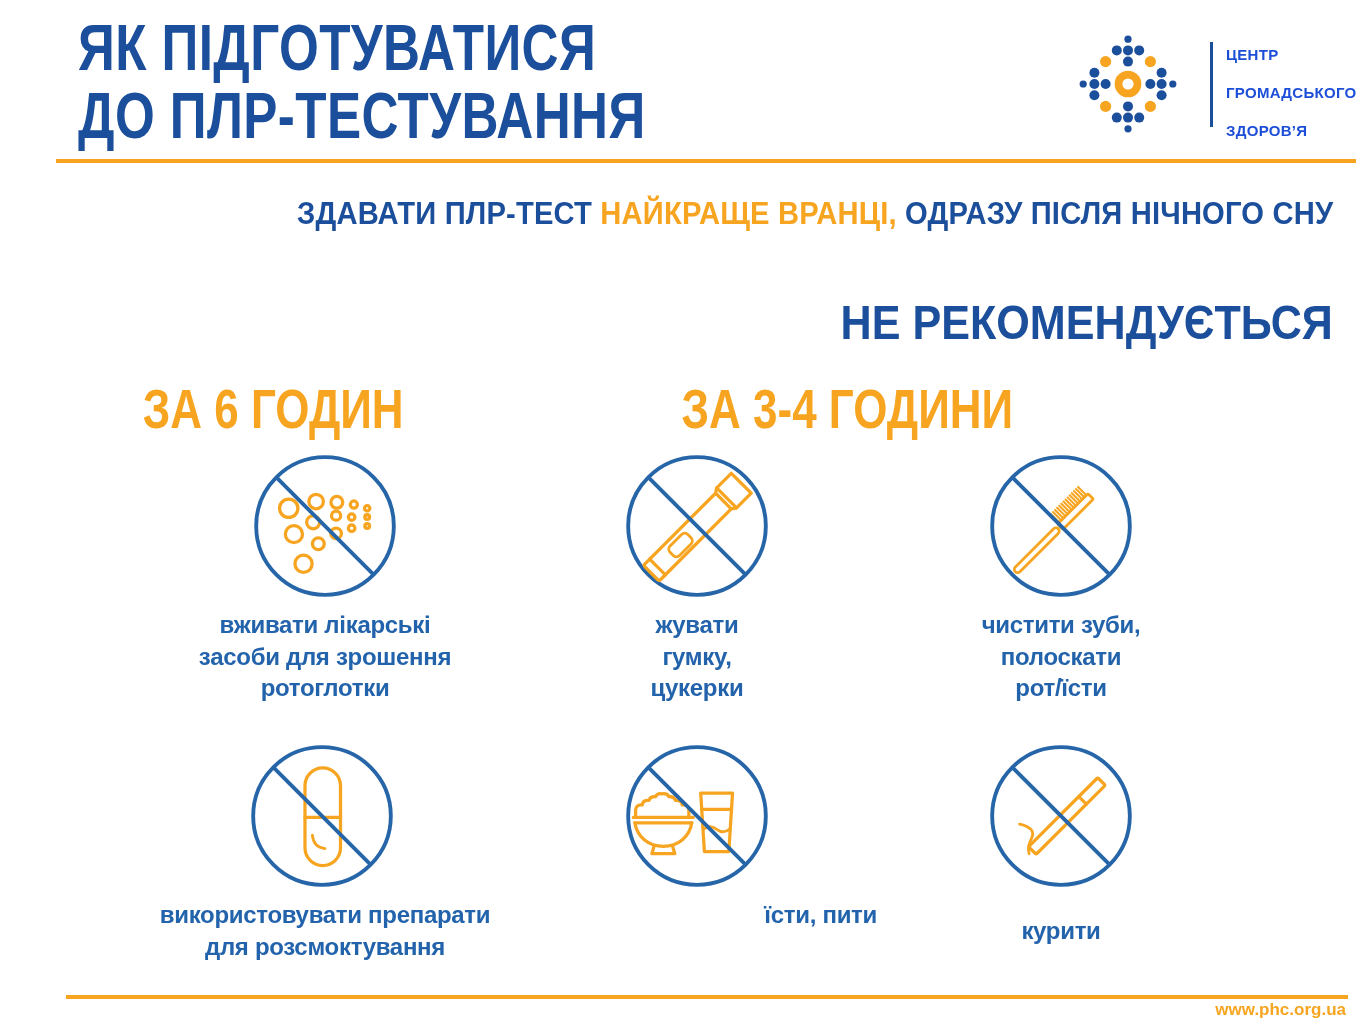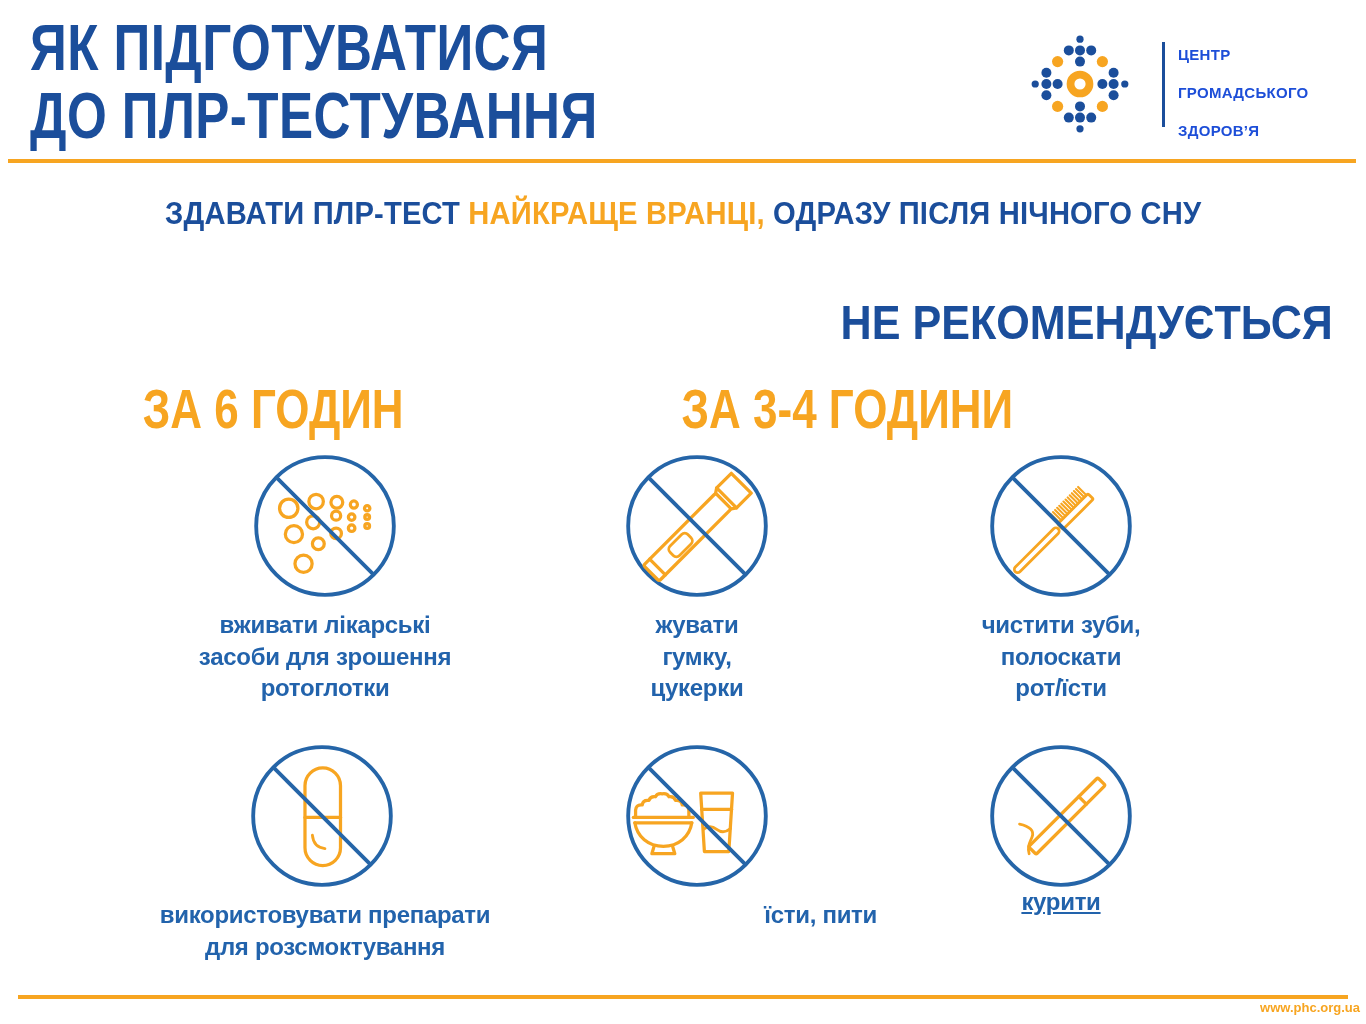--- a/index.html
+++ b/index.html
@@ -1,38 +1,38 @@
 <!DOCTYPE html>
 <html><head>
 <meta charset="utf-8">
 <style>
   html,body{margin:0;padding:0;}
   body{
     width:1366px;height:1024px;position:relative;overflow:hidden;
     background:#ffffff;font-family:"Liberation Sans",sans-serif;
   }
-  .abs{position:absolute;}
+  .abs{position:absolute;margin-left:48px;}
 
   
   .title{left:30px;top:14px;}
   .title-inner{
     display:inline-block;color:#1b4e9b;font-weight:bold;
     font-size:64px;line-height:68px;white-space:pre-line;
     transform:scaleX(0.80);transform-origin:left top;letter-spacing:.5px;
   }
   .logo-dots{left:1024px;top:28px;}
   .logo-divider{left:1162px;top:42px;width:3px;height:85px;background:#1b4e9b;}
   .logo-text{
     left:1178px;top:36px;color:#1d4ed8;font-weight:bold;
     font-size:15px;line-height:38px;white-space:pre-line;letter-spacing:.3px;
   }
   .header-rule{left:8px;right:10px;top:159px;height:4px;background:#f7a521;}
 
   
-  .subtitle{left:0;right:0;top:196px;text-align:center;}
+  .subtitle{left:0;right:0;top:196px;text-align:right;}
   .subtitle-inner{
     display:inline-block;font-size:31px;font-weight:bold;color:#1b4e9b;
     transform:scaleX(0.94);transform-origin:center top;letter-spacing:.2px;
   }
   .hl{color:#f7a521;}
 
   
   .section-heading{left:8px;right:0;top:296px;text-align:right;}
   .section-heading-inner{
     display:inline-block;font-size:49px;line-height:52px;font-weight:bold;color:#1b4e9b;
@@ -64,25 +64,25 @@
   
   .caption{
     position:absolute;text-align:center;color:#2263ac;font-weight:600;
     font-size:24px;line-height:31.5px;white-space:pre-line;letter-spacing:-.3px;
   }
   .cap1{left:125px;width:400px;top:609px;}
   .cap2{left:517px;width:360px;top:609px;}
   .cap3{left:881px;width:360px;top:609px;}
   .cap4{left:105px;width:440px;top:899px;}
   .cap5{left:517px;width:360px;top:899px;text-align:right;}
-  .cap6{left:881px;width:360px;top:886px;text-decoration:underline;}
+  .cap6{left:881px;width:360px;top:915px;}
 
   
   .footer-rule{left:18px;right:18px;top:995px;height:4px;background:#f7a521;}
-  .footer-url{right:6px;top:1000px;color:#f7a521;font-weight:bold;font-size:13px;}
+  .footer-url{right:20px;top:1000px;color:#f7a521;font-weight:bold;font-size:17px;}
 </style>
 </head>
 <body>
 
 <div class="abs title">
   <span class="title-inner">ЯК ПІДГОТУВАТИСЯ
 ДО ПЛР-ТЕСТУВАННЯ</span>
 </div>
 
 <div class="abs logo-dots">

